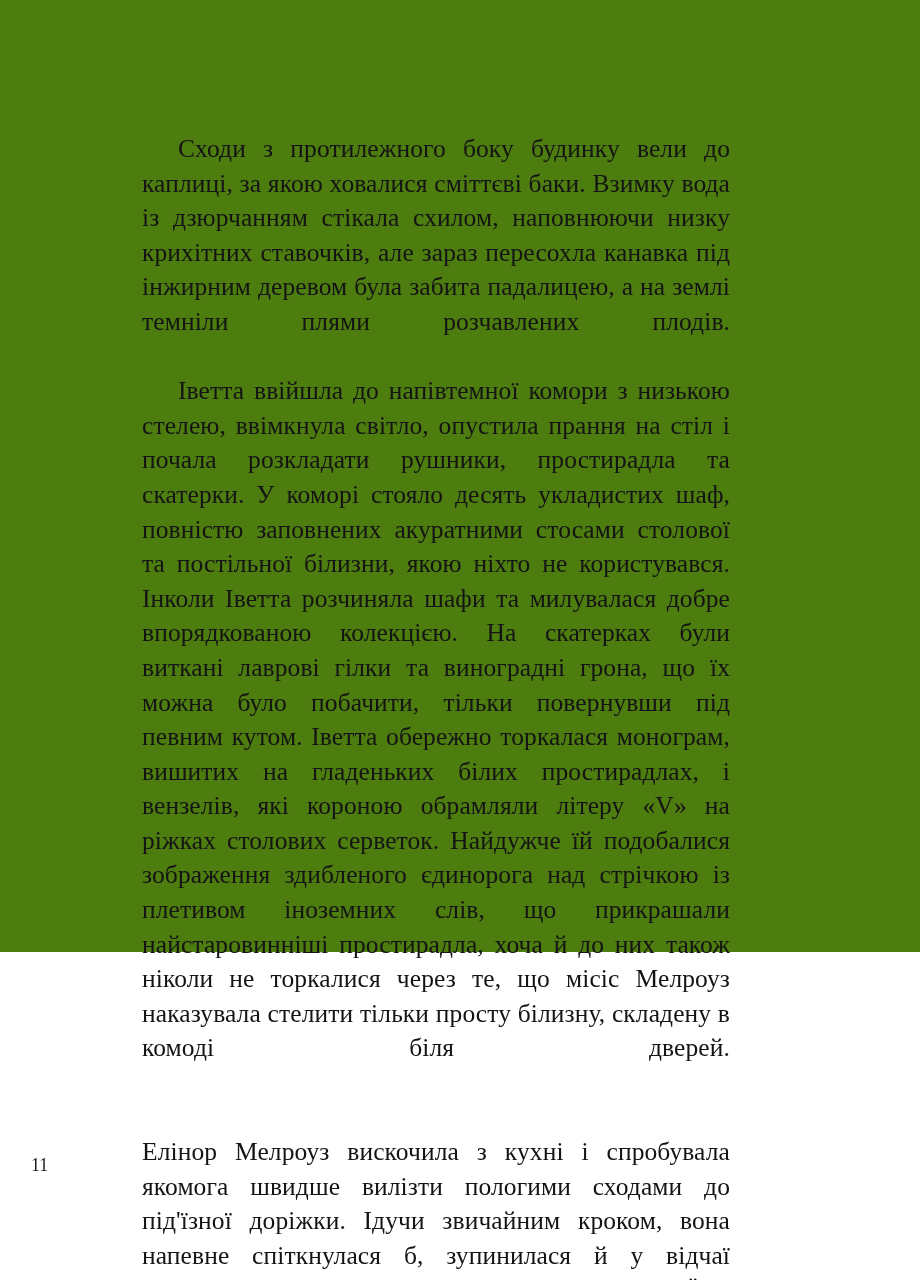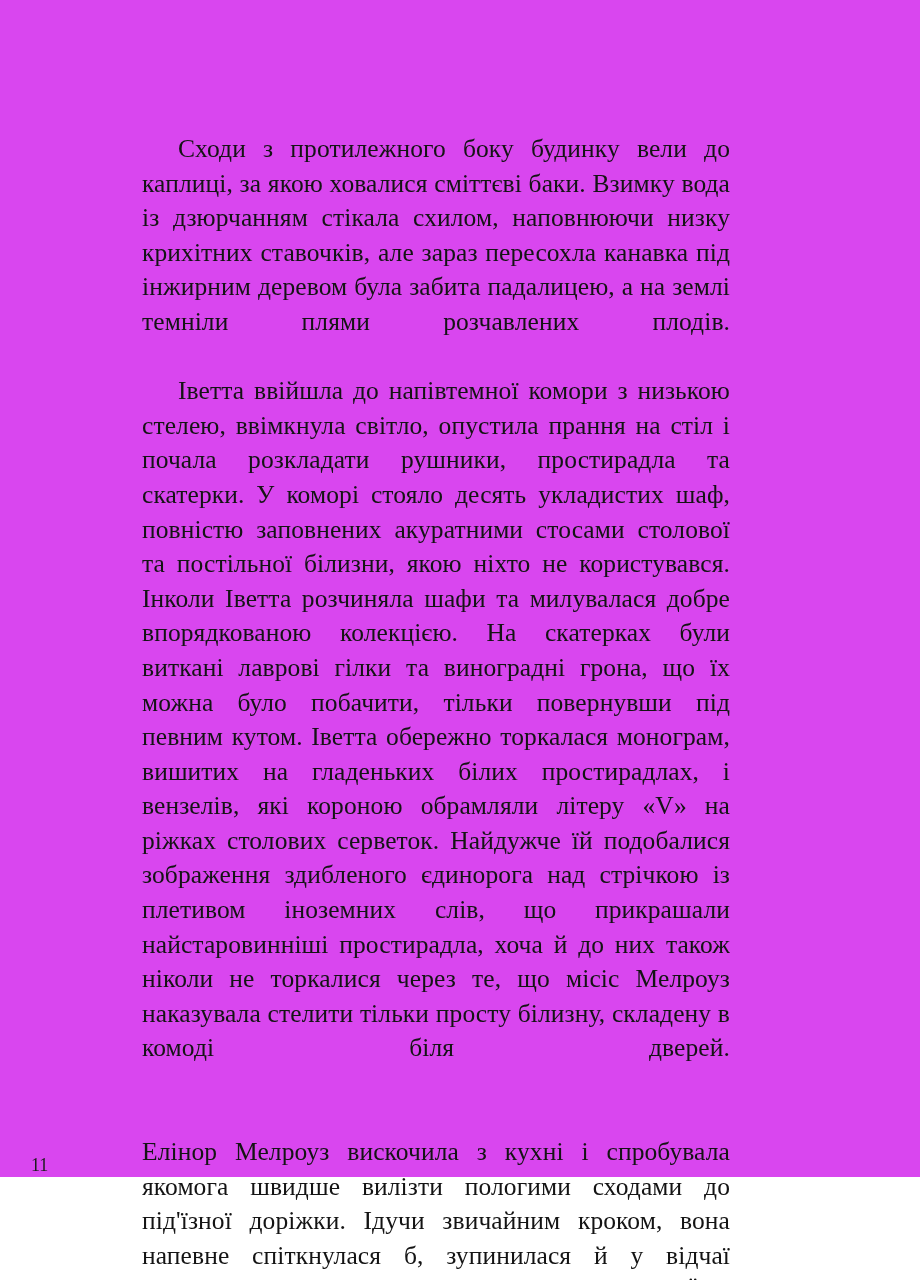--- a/index.html
+++ b/index.html
@@ -12,22 +12,22 @@
     height: 1280px;
     background: #ffffff;
     font-family: "Liberation Serif", "DejaVu Serif", serif;
     color: #1a1a1a;
     overflow: hidden;
   }
 
   .page {
     position: relative;
     width: 920px;
-    height: 1177px;
-    background: #d946ef;
+    height: 952px;
+    background: #4d7c0f;
     box-sizing: border-box;
   }
 
   .text-column {
     position: absolute;
     left: 142px;
     top: 132px;
     width: 588px;
   }
 

